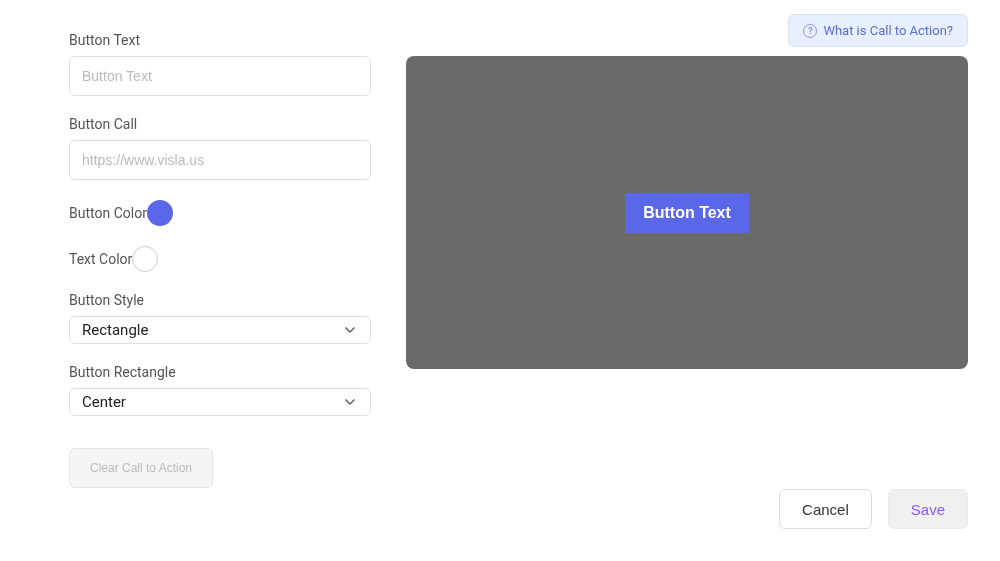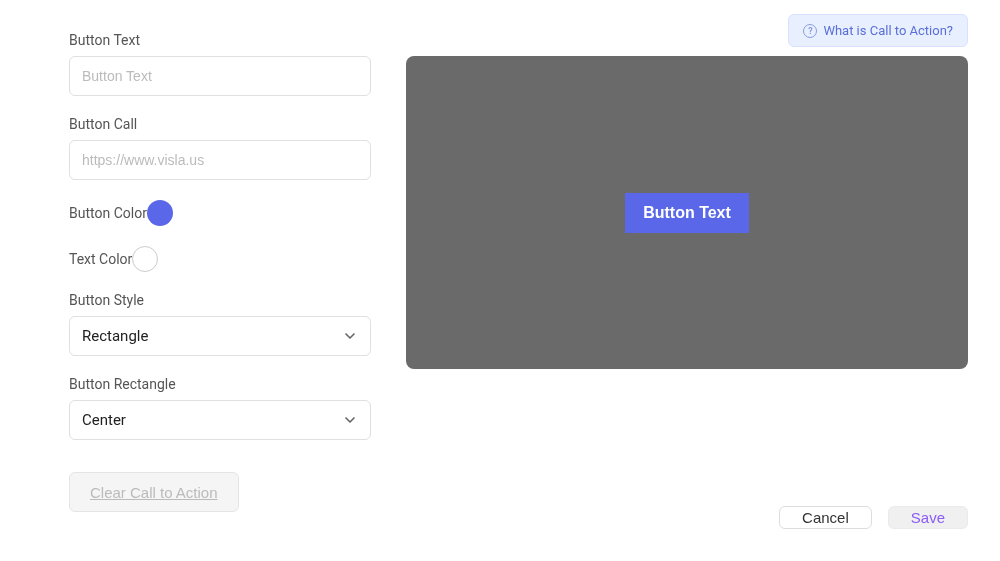--- a/index.html
+++ b/index.html
@@ -62,21 +62,21 @@
       width: 26px;
       height: 26px;
       border-radius: 50%;
       cursor: pointer;
     }
     .color-swatch.white {
       border: 1px solid #ccc;
     }
     .form-select {
       width: 100%;
-      height: 40px;
+      height: 28px;
       border: 1px solid #e0e0e0;
       border-radius: 6px;
       padding: 0 12px;
       font-size: 15px;
       color: #222;
       background: #fff;
       cursor: pointer;
       display: flex;
       align-items: center;
       justify-content: space-between;
@@ -89,24 +89,23 @@
       width: 100%;
       height: 100%;
     }
     .clear-button {
       height: 40px;
       border: 1px solid #e5e5e5;
       background: #f5f5f5;
       color: #bbb;
       border-radius: 6px;
       padding: 0 20px;
-      font-size: 15px;
+      font-size: 12px;
       cursor: pointer;
       margin-top: 12px;
-      text-decoration: underline;
     }
     .help-link {
       position: absolute;
       top: 14px;
       right: 32px;
       background: #e8efff;
       color: #5a6fd8;
       font-size: 13px;
       padding: 8px 14px;
       border-radius: 6px;
@@ -150,21 +149,21 @@
       cursor: default;
     }
     .footer-buttons {
       position: absolute;
       right: 32px;
       bottom: 32px;
       display: flex;
       gap: 16px;
     }
     .btn {
-      height: 23px;
+      height: 40px;
       border-radius: 6px;
       padding: 0 22px;
       font-size: 15px;
       cursor: pointer;
     }
     .btn-cancel {
       background: #fff;
       border: 1px solid #ddd;
       color: #333;
     }

